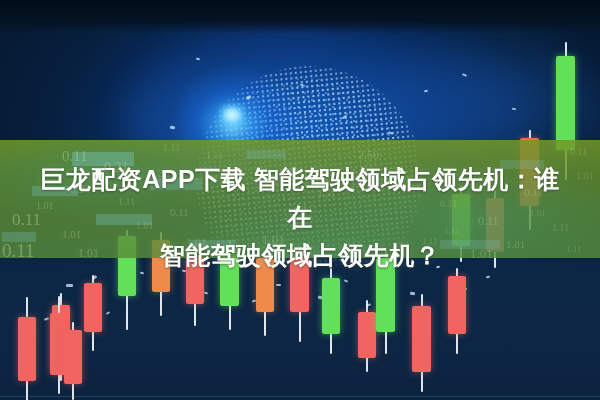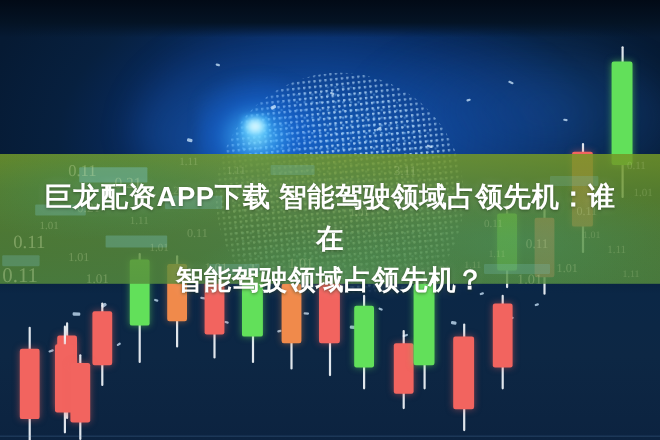--- a/index.html
+++ b/index.html
@@ -300,21 +300,21 @@
         <div class="bandnum" style="left: 104px; top: 20px; font-size: 14px; opacity: 0.5;">0.21</div>
         <div class="bandnum" style="left: 118px; top: 56px; font-size: 10px; opacity: 0.38;">1.11</div>
         <div class="bandnum" style="left: 136px; top: 80px; font-size: 10px; opacity: 0.4;">1.01</div>
         <div class="bandnum" style="left: 170px; top: 66px; font-size: 11px; opacity: 0.4;">0.11</div>
         <div class="bandnum" style="left: 186px; top: 96px; font-size: 12px; opacity: 0.44;">1.01</div>
         <div class="bandnum" style="left: 150px; top: 28px; font-size: 10px; opacity: 0.35;">0.21</div>
         <div class="bandnum" style="left: 206px; top: 10px; font-size: 10px; opacity: 0.34;">1.11</div>
         <div class="bandnum" style="left: 262px; top: 92px; font-size: 13px; opacity: 0.46;">1.01</div>
         <div class="bandnum" style="left: 296px; top: 106px; font-size: 10px; opacity: 0.38;">0.11</div>
         <div class="bandnum" style="left: 318px; top: 48px; font-size: 10px; opacity: 0.32;">1.01</div>
-        <div class="bandnum" style="left: 358px; top: 8px; font-size: 12px; opacity: 0.42;">3.11</div>
+        <div class="bandnum" style="left: 358px; top: 8px; font-size: 12px; opacity: 0.42;">2.50</div>
         <div class="bandnum" style="left: 392px; top: 100px; font-size: 10px; opacity: 0.36;">1.01</div>
         <div class="bandnum" style="left: 422px; top: 96px; font-size: 9px; opacity: 0.34;">1.11</div>
         <div class="bandnum" style="left: 440px; top: 58px; font-size: 10px; opacity: 0.36;">0.11</div>
         <div class="bandnum" style="left: 478px; top: 74px; font-size: 12px; opacity: 0.42;">0.11</div>
         <div class="bandnum" style="left: 524px; top: 46px; font-size: 11px; opacity: 0.4;">0.11</div>
         <div class="bandnum" style="left: 444px; top: 86px; font-size: 9px; opacity: 0.34;">1.11</div>
         <div class="bandnum" style="left: 470px; top: 106px; font-size: 13px; opacity: 0.46;">1.01</div>
         <div class="bandnum" style="left: 552px; top: 82px; font-size: 10px; opacity: 0.36;">1.11</div>
         <div class="bandnum" style="left: 506px; top: 98px; font-size: 11px; opacity: 0.4;">1.01</div>
         <div class="bandnum" style="left: 566px; top: 104px; font-size: 9px; opacity: 0.34;">1.11</div>

